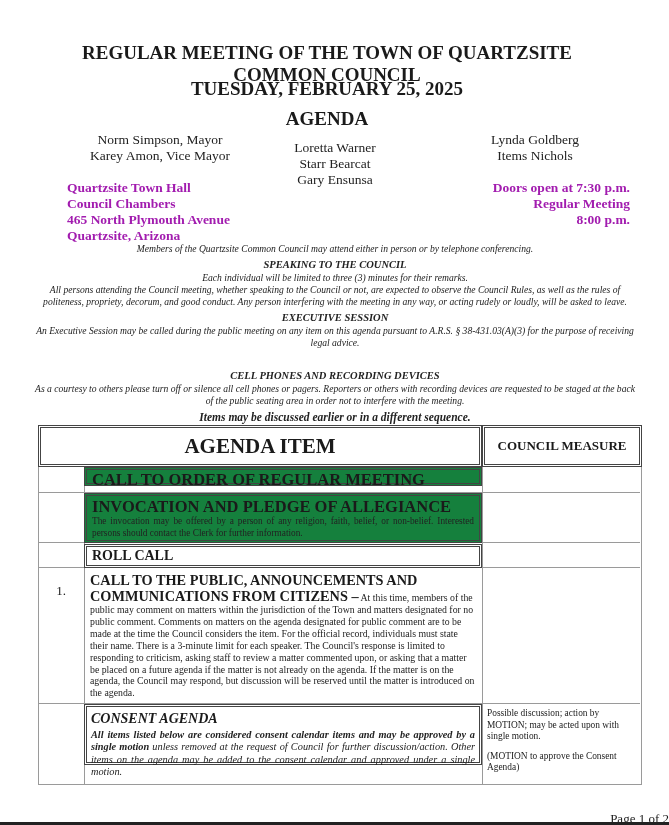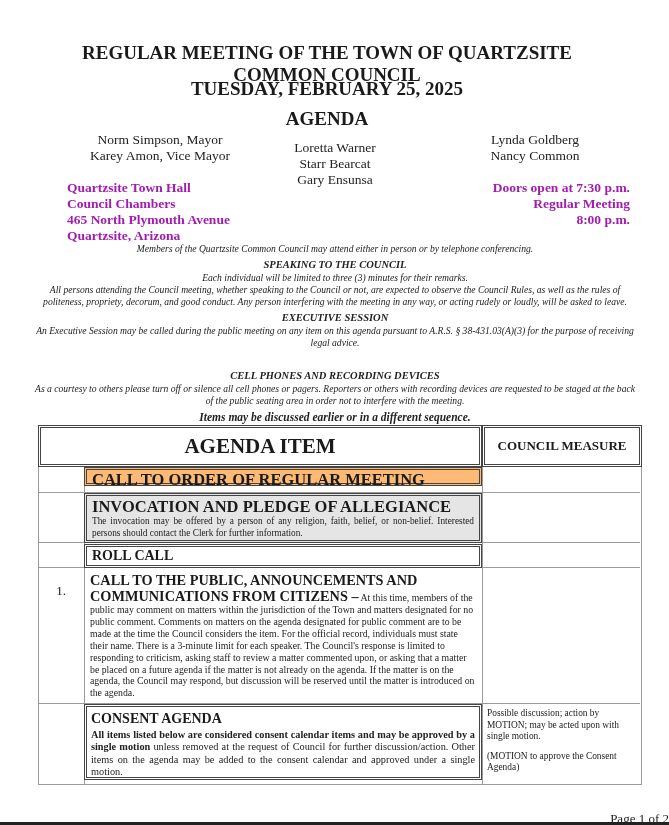--- a/index.html
+++ b/index.html
@@ -31,21 +31,21 @@
   <div>Norm Simpson, Mayor</div>
   <div>Karey Amon, Vice Mayor</div>
 </div>
 <div class="abs names" style="left:250px; width:170px; top:140px;">
   <div>Loretta Warner</div>
   <div>Starr Bearcat</div>
   <div>Gary Ensunsa</div>
 </div>
 <div class="abs names" style="left:460px; width:150px; top:132px;">
   <div>Lynda Goldberg</div>
-  <div>Nancy Common</div>
+  <div>Items Nichols</div>
 </div>
 
 <div class="abs loc" style="left:67px; top:180px;">
   <div>Quartzsite Town Hall</div>
   <div>Council Chambers</div>
   <div>465 North Plymouth Avenue</div>
   <div>Quartzsite, Arizona</div>
 </div>
 
 <div class="abs loc" style="right:39px; top:180px; text-align:right;">
@@ -78,44 +78,44 @@
 <div class="abs" style="left:38px; top:567px; width:602px; height:1px; background:#9a9a9a;"></div>
 <div class="abs" style="left:38px; top:703px; width:602px; height:1px; background:#9a9a9a;"></div>
 
 <div class="abs dbl" style="left:38px; top:425px; width:444px; height:42px; background:#fff;">
   <div class="cell-title center" style="font-size:21px; line-height:36px;">AGENDA ITEM</div>
 </div>
 <div class="abs dbl" style="left:482px; top:425px; width:160px; height:42px; background:#fff;">
   <div class="cell-title center" style="font-size:13px; line-height:36px;">COUNCIL MEASURE</div>
 </div>
 
-<div class="abs dbl" style="left:84px; top:467px; width:398px; height:19px; background:#fdba74;">
+<div class="abs dbl" style="left:84px; top:467px; width:398px; height:19px; background:#15803d;">
   <div class="cell-title" style="font-size:16.5px; line-height:20px; padding-left:5px;">CALL TO ORDER OF REGULAR MEETING</div>
 </div>
 
-<div class="abs dbl" style="left:84px; top:493px; width:398px; height:50px; background:#e5e5e5;">
+<div class="abs dbl" style="left:84px; top:493px; width:398px; height:50px; background:#15803d;">
   <div class="cell-title" style="font-size:16.5px; line-height:18px; padding-left:5px; padding-top:2px;">INVOCATION AND PLEDGE OF ALLEGIANCE</div>
   <div class="body-text" style="padding:0 5px; font-size:9.3px; line-height:11.5px; text-align:justify;">The invocation may be offered by a person of any religion, faith, belief, or non-belief. Interested persons should contact the Clerk for further information.</div>
 </div>
 
 <div class="abs dbl" style="left:84px; top:544px; width:398px; height:24px; background:#fff;">
   <div class="cell-title" style="font-size:14px; line-height:18px; padding-left:5px;">ROLL CALL</div>
 </div>
 
 <div class="abs" style="left:38px; top:568px; width:46px; height:135px;">
   <div class="center" style="font-size:13px; line-height:14px; margin-top:16px;">1.</div>
 </div>
 <div class="abs" style="left:90px; top:572px; width:388px; height:130px;">
   <div class="body-text" style="font-size:9.8px; line-height:11.9px;">
     <span class="cell-title" style="font-size:14.3px; line-height:16px;">CALL TO THE PUBLIC, ANNOUNCEMENTS AND COMMUNICATIONS FROM CITIZENS –</span>
     <span>At this time, members of the public may comment on matters within the jurisdiction of the Town and matters designated for no public comment. Comments on matters on the agenda designated for public comment are to be made at the time the Council considers the item. For the official record, individuals must state their name.  There is a 3-minute limit for each speaker.  The Council's response is limited to responding to criticism, asking staff to review a matter commented upon, or asking that a matter be placed on a future agenda if the matter is not already on the agenda. If the matter is on the agenda, the Council may respond, but discussion will be reserved until the matter is introduced on the agenda.</span>
   </div>
 </div>
 
-<div class="abs dbl" style="left:84px; top:704px; width:398px; height:76px; background:#fff;">
+<div class="abs dbl" style="left:84px; top:704px; width:398px; height:61px; background:#fff;font-style:italic;">
   <div class="cell-title" style="font-size:14px; line-height:17px; padding-left:4px; padding-top:3px;">CONSENT AGENDA</div>
   <div class="body-text" style="padding:2px 4px 0 4px; font-size:10.3px; line-height:12.4px; text-align:justify;"><b>All items listed below are considered consent calendar items and may be approved by a single motion</b><span> unless removed at the request of Council for further discussion/action. Other items on the agenda may be added to the consent calendar and approved under a single motion.</span></div>
 </div>
 <div class="abs" style="left:487px; top:708px; width:150px;">
   <div class="body-text" style="font-size:9.4px; line-height:11.6px;">Possible discussion; action by MOTION; may be acted upon with single motion.</div>
   <div class="body-text" style="font-size:9.4px; line-height:11.6px; margin-top:8px;">(MOTION to approve the Consent Agenda)</div>
 </div>
 
 <div class="abs center" style="left:0; width:669px; top:812px; font-size:13px; line-height:14px;text-align:right;">Page 1 of 2</div>
 <div class="abs footer-line"></div>

